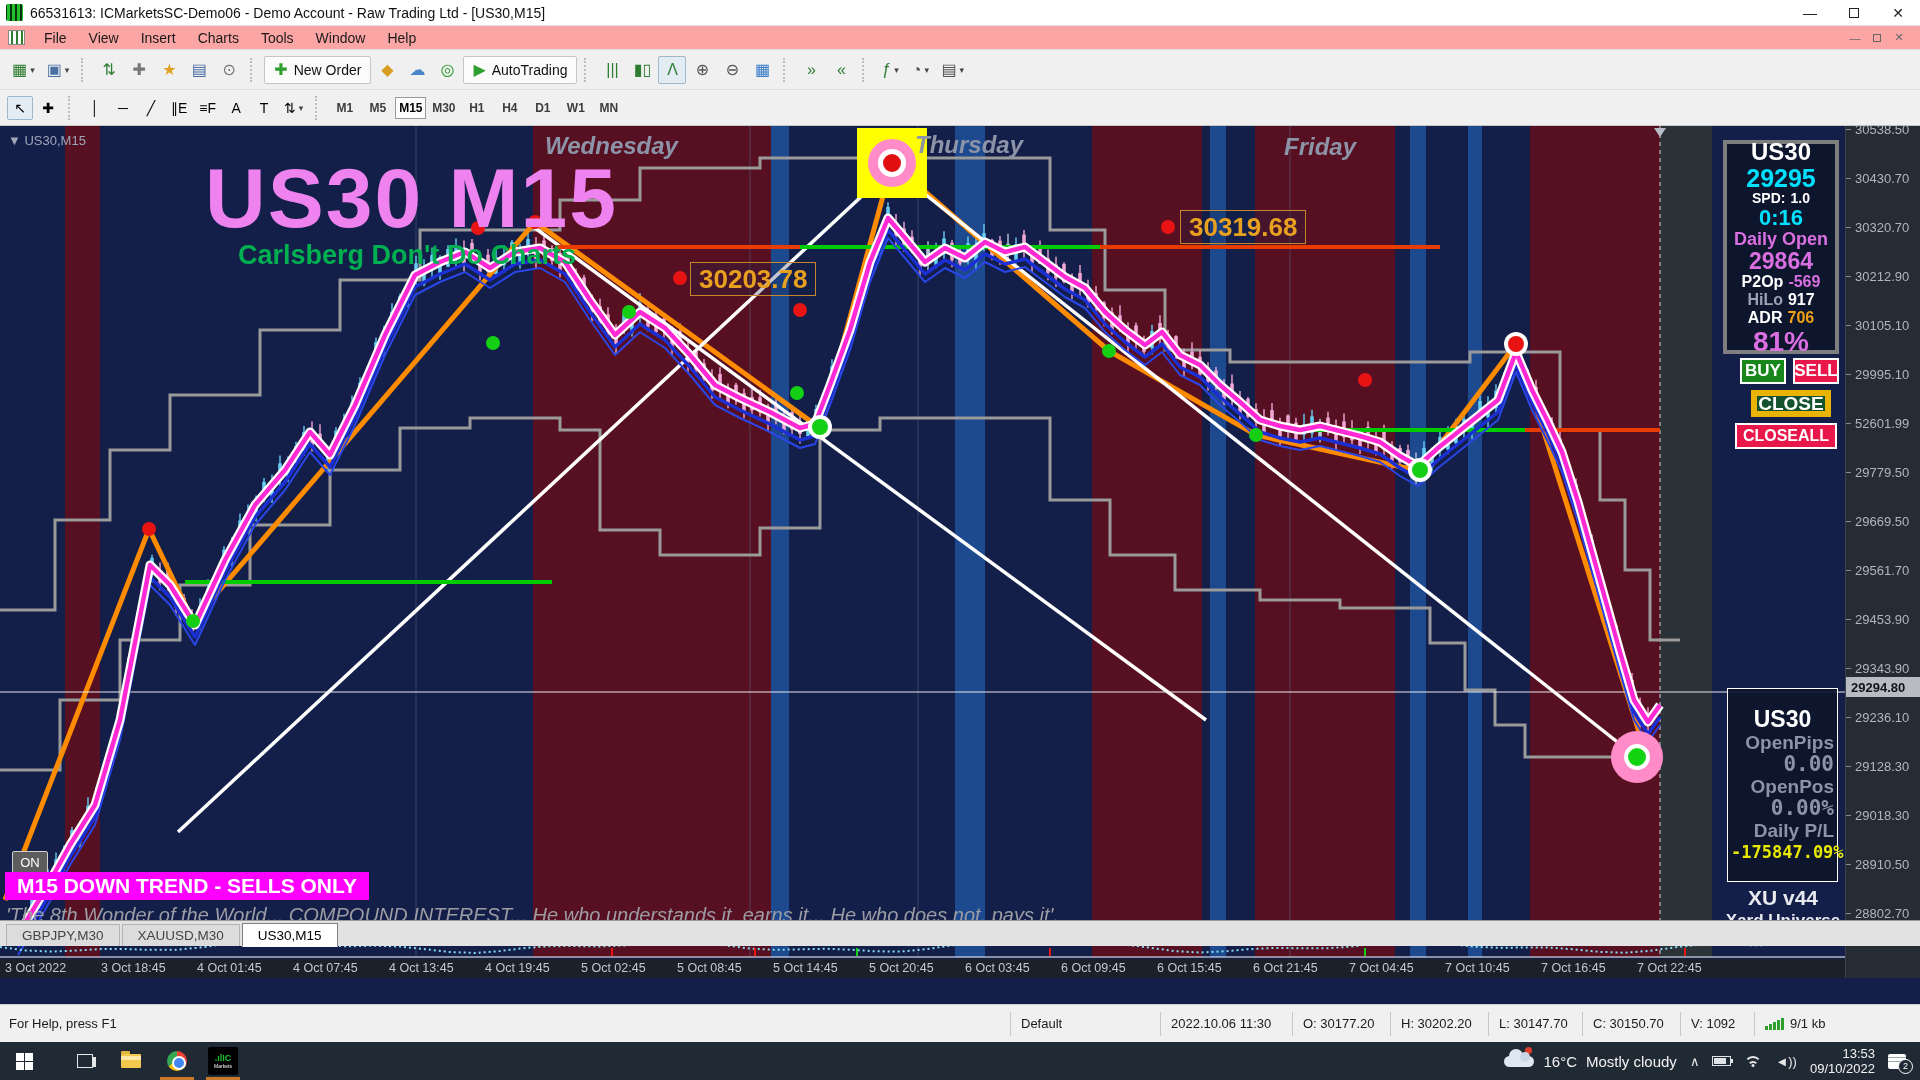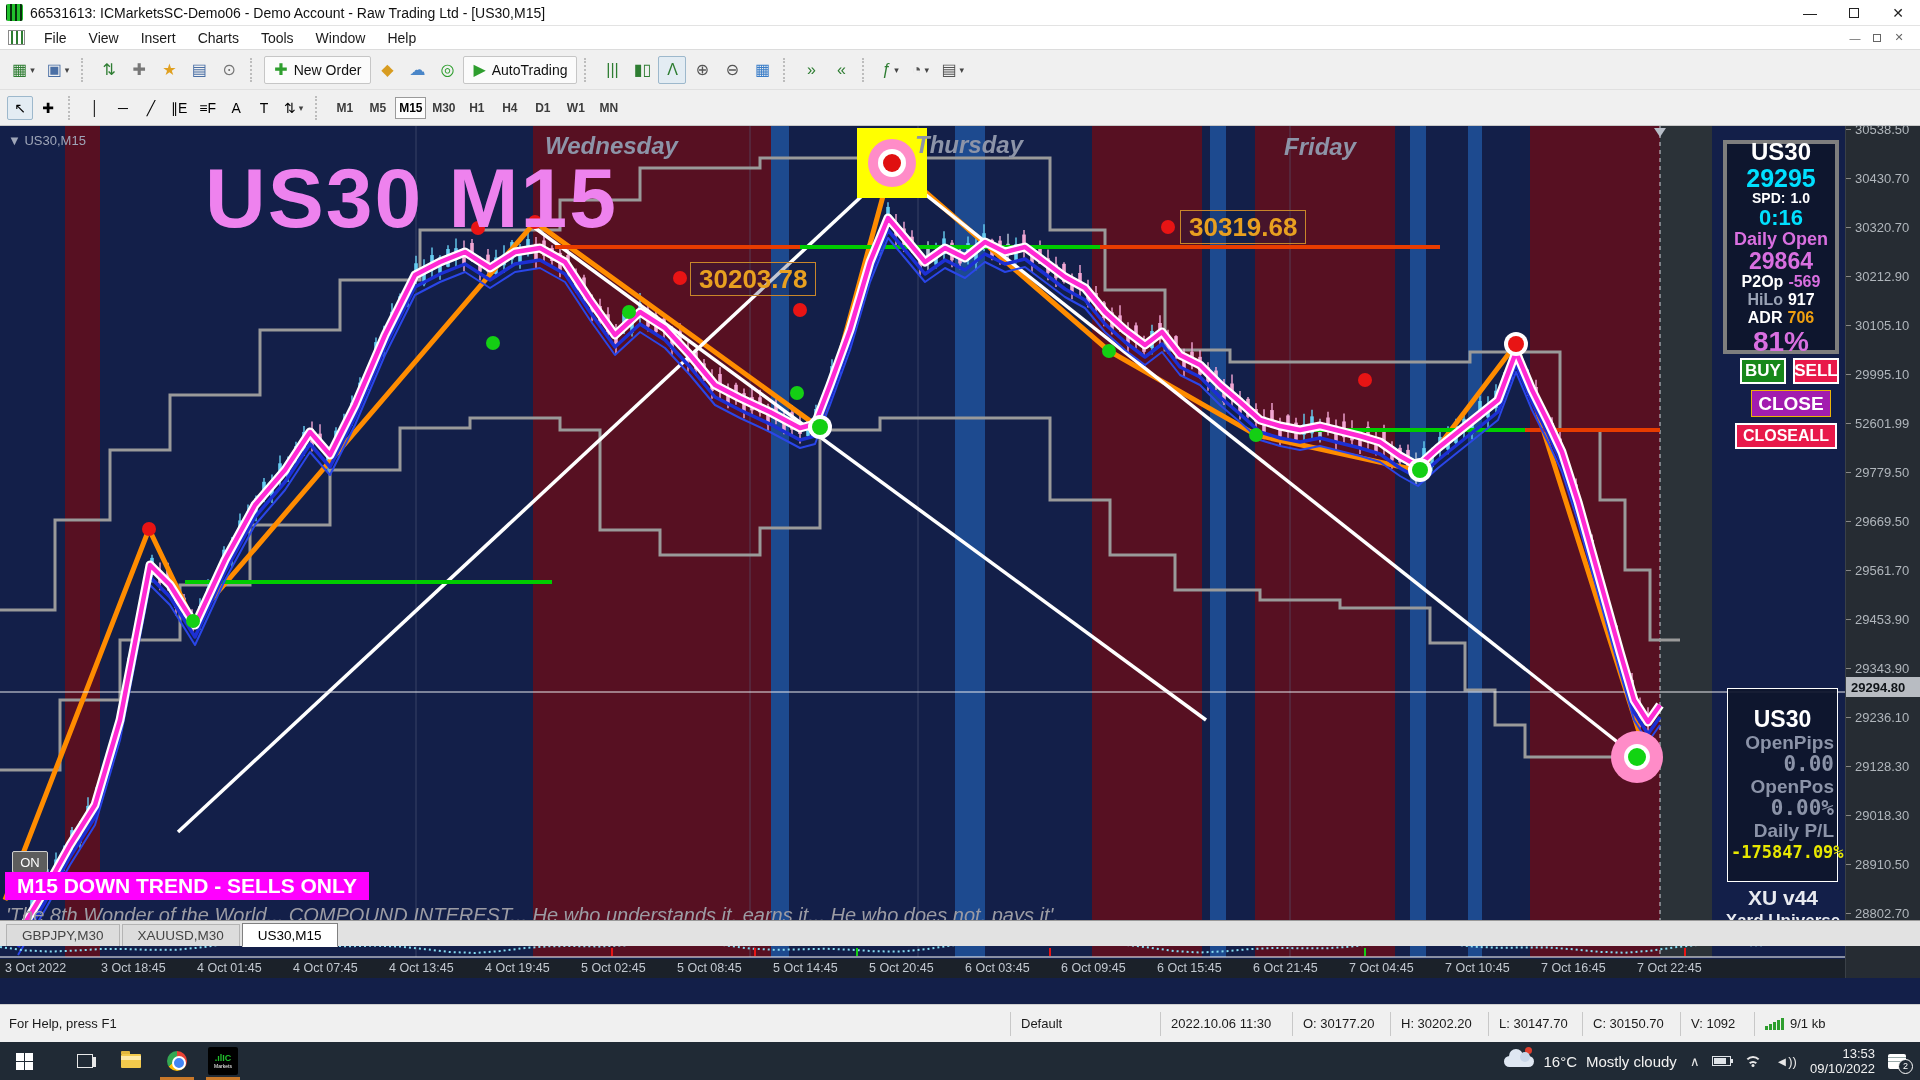--- a/index.html
+++ b/index.html
@@ -6,21 +6,21 @@
   html,body{width:1920px;height:1080px;overflow:hidden;background:#131f49;position:relative;}
   .abs{position:absolute;}
   
   .titlebar{left:0;top:0;width:1920px;height:26px;background:#ffffff;display:flex;align-items:center;padding-left:6px;border-bottom:1px solid #e3e3e3;}
   .mt-logo{width:17px;height:17px;margin-right:7px;background:#07300c;border-radius:2px;
     background-image:repeating-linear-gradient(90deg,#21c12d 1px 4px,#07300c 4px 6px);}
   .title-text{font-size:14px;color:#111;}
   .win-btns{margin-left:auto;display:flex;height:100%;}
   .win-btn{width:44px;height:100%;display:flex;align-items:center;justify-content:center;font-size:14px;color:#222;}
   .restore-glyph{width:10px;height:10px;border:1px solid #222;}
-  .menubar{left:0;top:26px;width:1920px;height:24px;background:#ffffff;display:flex;align-items:center;border-bottom:1px solid #dcdcdc;padding-left:4px;}
+  .menubar{left:0;top:26px;width:1920px;height:24px;background:#fca5a5;display:flex;align-items:center;border-bottom:1px solid #dcdcdc;padding-left:4px;}
   .menu-doc-icon{width:17px;height:15px;border:1px solid #8a8a8a;background:#fff;margin:0 8px 0 4px;
     background-image:repeating-linear-gradient(90deg,#2e7d32 2px 4px,#fff 4px 7px);}
   .menu-item{padding:2px 11px;font-size:14px;color:#1a1a1a;}
   .mdi-btns{margin-left:auto;display:flex;margin-right:10px;}
   .mdi-btn{width:22px;height:18px;display:flex;align-items:center;justify-content:center;color:#666;font-size:11px;}
   .mdi-restore{width:8px;height:8px;border:1px solid #666;}
   
   .toolbar1{left:0;top:50px;width:1920px;height:40px;background:#f0f0f0;display:flex;align-items:center;padding-left:6px;border-bottom:1px solid #e0e0e0;}
   .toolbar2{left:0;top:90px;width:1920px;height:36px;background:#f0f0f0;display:flex;align-items:center;padding-left:6px;border-bottom:1px solid #c9c9c9;}
   .tbtn{min-width:28px;height:28px;border:1px solid transparent;border-radius:2px;display:flex;align-items:center;justify-content:center;font-size:16px;margin:0 1px;background:transparent;padding:0 4px;}
@@ -44,21 +44,21 @@
   .price-tag{height:34px;border:1px solid #c8862a;color:#e8a020;font-size:26px;font-weight:bold;display:flex;align-items:center;padding:0 8px;background:rgba(19,31,73,0.25);}
   .on-btn{left:12px;top:725px;width:36px;height:22px;background:#5d5d5d;border:1px solid #cfcfcf;color:#fff;font-size:13px;display:flex;align-items:center;justify-content:center;border-radius:2px;}
   .trend-banner{left:5px;top:746px;background:#ff00ff;color:#fff;font-weight:bold;font-size:21px;padding:2px 12px;white-space:nowrap;}
   .quote-line{left:6px;top:778px;color:#9c9ca4;font-style:italic;font-size:20px;white-space:nowrap;}
   
   .info-panel{left:1723px;top:140px;width:116px;height:214px;border:4px solid #7e7e7e;background:rgba(14,22,44,0.93);display:flex;flex-direction:column;align-items:center;justify-content:center;text-align:center;}
   .ip-row{display:flex;gap:5px;align-items:baseline;justify-content:center;}
   .trade-btn{position:absolute;display:flex;align-items:center;justify-content:center;font-weight:bold;color:#fff;}
   .buy-btn{left:1740px;top:358px;width:46px;height:26px;background:#17871b;border:2px solid #fff;font-size:17px;}
   .sell-btn{left:1793px;top:358px;width:46px;height:26px;background:#e8194a;border:2px solid #fff;font-size:17px;}
-  .close-btn{left:1751px;top:390px;width:80px;height:27px;background:#a21caf;border:1px solid #eab308;font-size:19px;}
+  .close-btn{left:1751px;top:390px;width:80px;height:27px;background:#14532d;border:6px solid #eab308;font-size:19px;}
   .closeall-btn{left:1735px;top:423px;width:102px;height:26px;background:#e8194a;border:2px solid #fff;font-size:16px;}
   .stats-panel{left:1727px;top:688px;width:111px;height:194px;border:1px solid #fff;background:rgba(14,22,44,0.93);display:flex;flex-direction:column;justify-content:center;padding:2px 3px;text-align:right;}
   .mono{font-family:"DejaVu Sans Mono",monospace;}
   .xu-ver{left:1723px;top:886px;width:120px;text-align:center;color:#e8eaf0;font-size:21px;font-weight:bold;}
   .xu-brand{left:1715px;top:911px;width:136px;text-align:center;color:#e8eaf0;font-size:17px;font-weight:bold;}
   
   .price-scale{left:1845px;top:126px;width:75px;height:852px;background:#262c33;border-left:1px solid #3a4047;}
   .tick{position:absolute;left:0;width:75px;height:16px;color:#b0b6bc;font-size:13px;display:flex;align-items:center;}
   .tick .dash{width:5px;height:1px;background:#888;margin-right:4px;}
   .current-tick{position:absolute;left:0;top:551px;width:75px;height:20px;background:#b8bcc2;color:#101418;font-size:13px;font-weight:bold;display:flex;align-items:center;padding-left:5px;}
@@ -800,20 +800,21 @@
         <line x1="1050" y1="948" x2="1050" y2="956" stroke="#e81414"></line>
           <line x1="1685" y1="948" x2="1685" y2="956" stroke="#e81414"></line>
         <line x1="857" y1="948" x2="857" y2="956" stroke="#14cf14"></line>
           <line x1="1365" y1="948" x2="1365" y2="956" stroke="#14cf14"></line>
       </g>
     </g>
   </svg>
 
   <div class="abs symbol-label"><span>▼ </span><span>US30,M15</span></div>
   <div class="abs watermark-title">US30 M15</div>
+  <div class="abs watermark-sub">Carlsberg Don't Do Charts</div>
   <div class="abs day-label" style="left:545px;top:6px;">Wednesday</div>
   <div class="abs day-label" style="left:915px;top:5px;">Thursday</div>
   <div class="abs day-label" style="left:1284px;top:7px;">Friday</div>
   <div class="abs price-tag" style="left:690px;top:136px;">30203.78</div>
   <div class="abs price-tag" style="left:1180px;top:84px;">30319.68</div>
   <div class="abs on-btn">ON</div>
   <div class="abs trend-banner">M15  DOWN TREND - SELLS ONLY</div>
   <div class="abs quote-line">'The 8th Wonder of the World... COMPOUND INTEREST... He who understands it, earns it... He who does not, pays it'.</div>
 </div>
 

